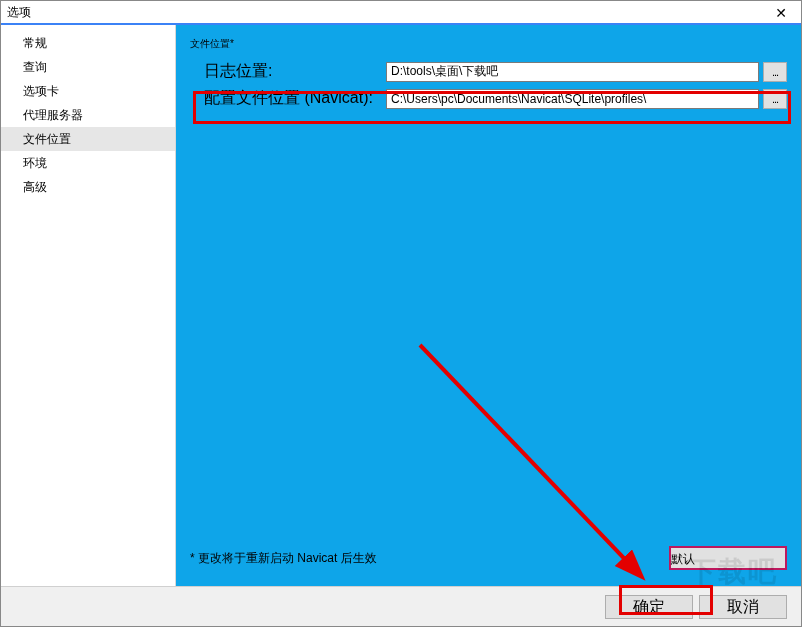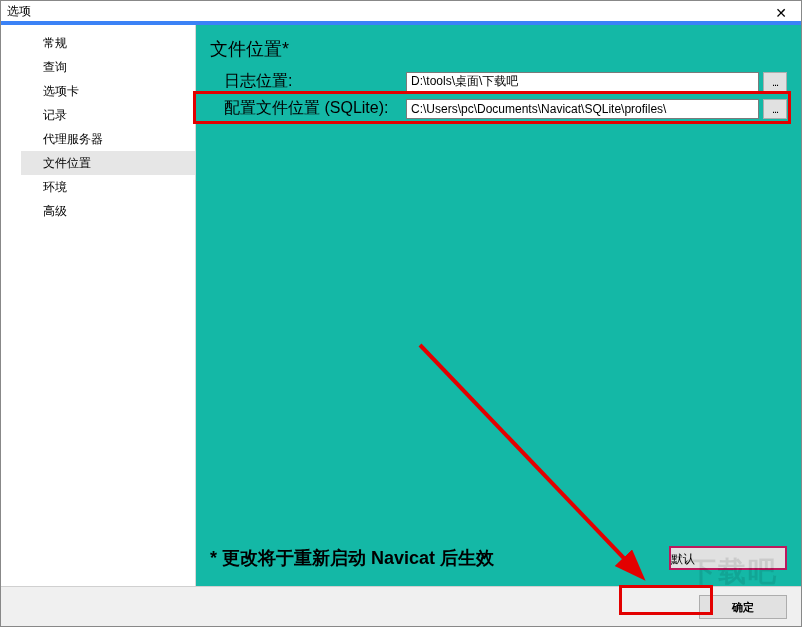--- a/index.html
+++ b/index.html
@@ -16,41 +16,40 @@
     .window {
       width: 802px;
       height: 627px;
       border: 1px solid #888;
       display: flex;
       flex-direction: column;
     }
     .titlebar {
       height: 24px;
       background: #fff;
-      border-bottom: 4px solid #3b82f6;
+      border-bottom: 2px solid #3b82f6;
       display: flex;
       align-items: center;
       padding: 0 6px;
       position: relative;
     }
     .titlebar .title { font-size: 12px; }
     .titlebar .close {
       position: absolute;
       right: 0; top: 0;
       width: 40px; height: 24px;
       display: flex; align-items: center; justify-content: center;
       font-size: 14px;
       cursor: default;
     }
     .body {
       flex: 1;
       display: flex;
-      background: #14b8a6;
+      background: #0ea5e9;
       overflow: hidden;
-      margin-left: 20px;
     }
     .sidebar {
       width: 175px;
       border-right: 1px solid #d8d8d8;
       background: #fff;
       padding-top: 6px;
     }
     .sidebar .item {
       padding: 4px 8px 4px 22px;
       cursor: default;
@@ -61,21 +60,21 @@
       background: #e6e6e6;
     }
     .main {
       flex: 1;
       position: relative;
       padding: 12px 14px 10px 14px;
       display: flex;
       flex-direction: column;
     }
     .section-title {
-      font-size: 18px;
+      font-size: 10px;
       margin-bottom: 10px;
     }
     .field-row {
       display: flex;
       align-items: center;
       margin-bottom: 6px;
     }
     .field-label {
       width: 196px;
       padding-left: 14px;
@@ -120,23 +119,22 @@
       height: 33px;
     }
     .note-row {
       margin-top: auto;
       display: flex;
       align-items: center;
       justify-content: space-between;
       padding-bottom: 6px;
     }
     .note-text {
-      font-size: 18px;
+      font-size: 12px;
       color: #000;
-      font-weight: bold;
     }
     .default-btn {
       width: 118px;
       height: 24px;
       border: 2px solid #be185d;
       background: #e1e1e1;
       text-align: left;
       line-height: 22px;
       font-size: 12px;
       cursor: default;
@@ -152,23 +150,22 @@
       gap: 6px;
       position: relative;
     }
     .footer-btn {
       width: 88px;
       height: 24px;
       border: 1px solid #adadad;
       background: #e1e1e1;
       text-align: center;
       line-height: 22px;
-      font-size: 11px;
-      cursor: default;
-      font-weight: bold;
+      font-size: 16px;
+      cursor: default;
     }
     .highlight-ok {
       left: 619px;
       top: 585px;
       width: 94px;
       height: 30px;
     }
     .arrow-svg {
       position: absolute;
       pointer-events: none;
@@ -193,55 +190,55 @@
   <div class="titlebar">
     <span class="title">选项</span>
     <div class="close">✕</div>
   </div>
 
   <div class="body">
     <div class="sidebar">
       <div class="item">常规</div>
       <div class="item">查询</div>
       <div class="item">选项卡</div>
-      <div class="item">记录</div>
       <div class="item">代理服务器</div>
       <div class="item selected">文件位置</div>
       <div class="item">环境</div>
       <div class="item">高级</div>
     </div>
 
     <div class="main">
       <div class="section-title">文件位置*</div>
 
       <div class="field-row">
         <div class="field-label">日志位置:</div>
         <div class="field-input-wrap">
           <input class="field-input" value="D:\tools\桌面\下载吧" style="">
           <div class="browse-btn">...</div>
         </div>
       </div>
 
       <div class="field-row">
-        <div class="field-label">配置文件位置 (SQLite):</div>
+        <div class="field-label">配置文件位置 (Navicat):</div>
         <div class="field-input-wrap">
           <input class="field-input" value="C:\Users\pc\Documents\Navicat\SQLite\profiles\" style="">
           <div class="browse-btn">...</div>
         </div>
       </div>
 
       <div class="note-row">
         <div class="note-text">* 更改将于重新启动 Navicat 后生效</div>
         <div class="default-btn">默认</div>
       </div>
     </div>
   </div>
 
   <div class="footer">
     <div class="footer-btn">确定</div>
+    <div class="footer-btn">取消</div>
   </div>
 </div>
 
 <div class="highlight-box highlight-row"></div>
 <div class="highlight-box highlight-ok"></div>
 
 <svg class="arrow-svg">
   <defs>
     <marker id="arrowhead" markerWidth="8" markerHeight="8" refX="6" refY="3" orient="auto">
       <polygon points="0 0, 8 3, 0 6" fill="#e30000"></polygon>

